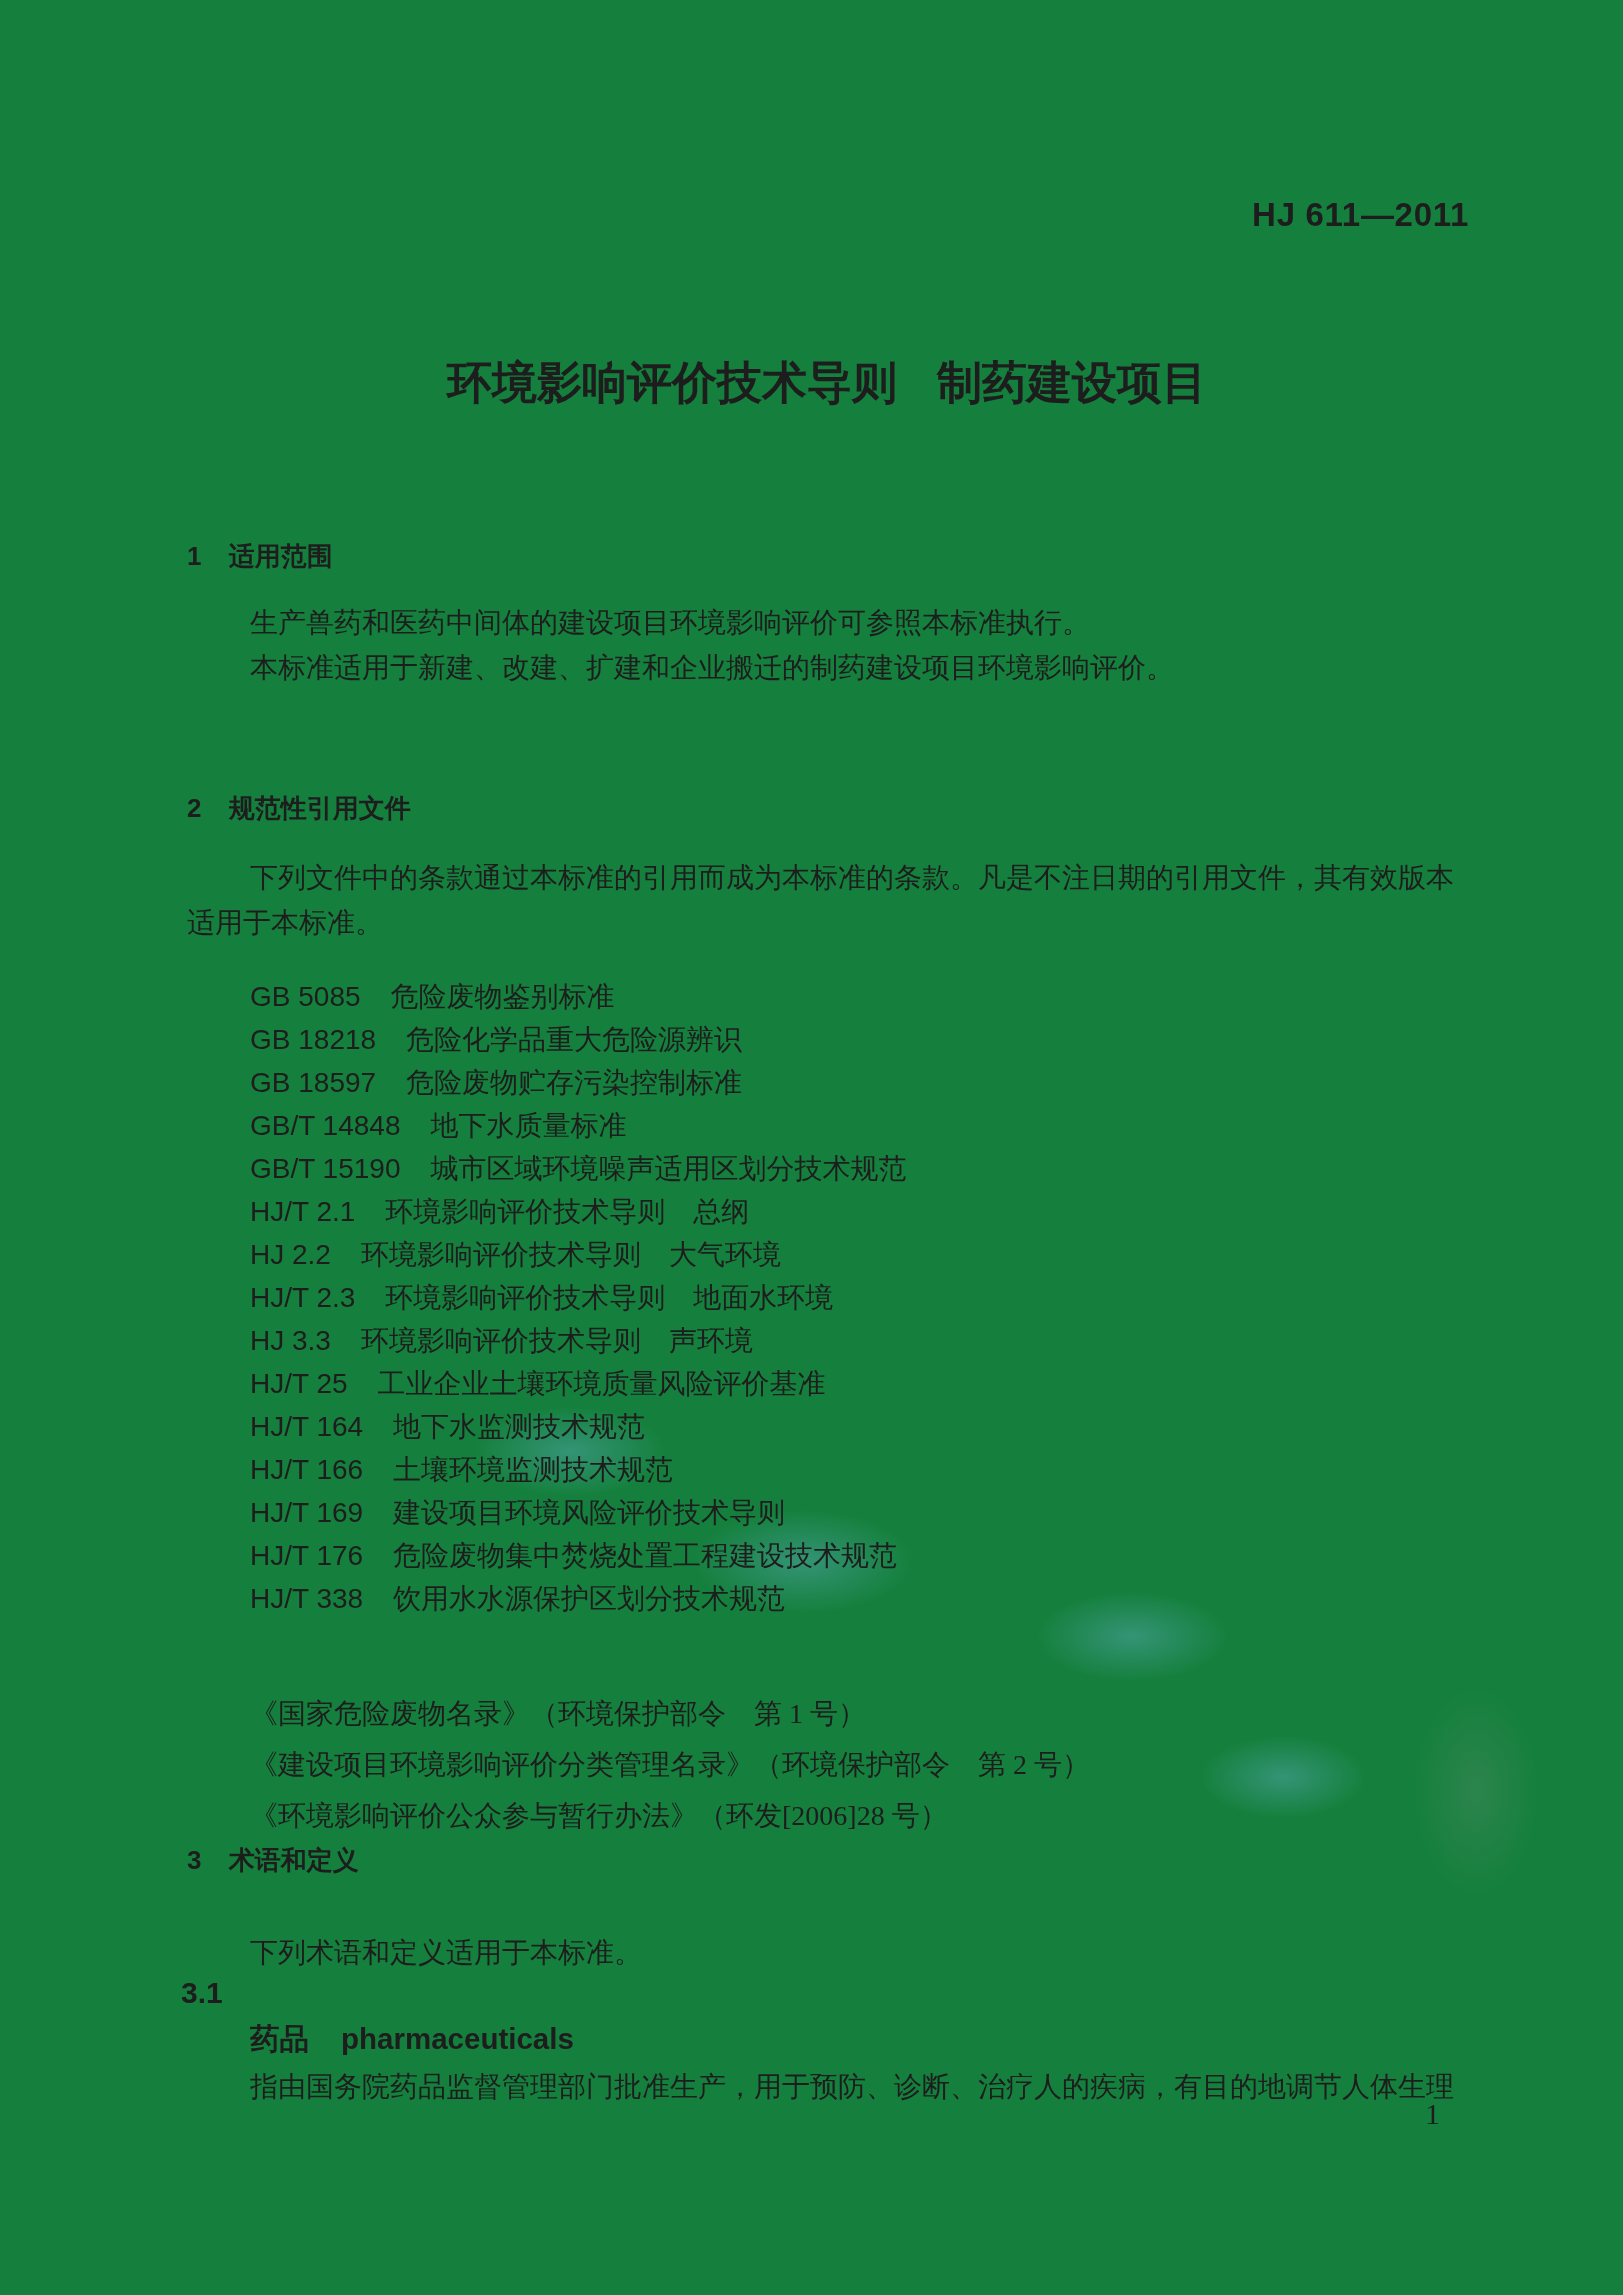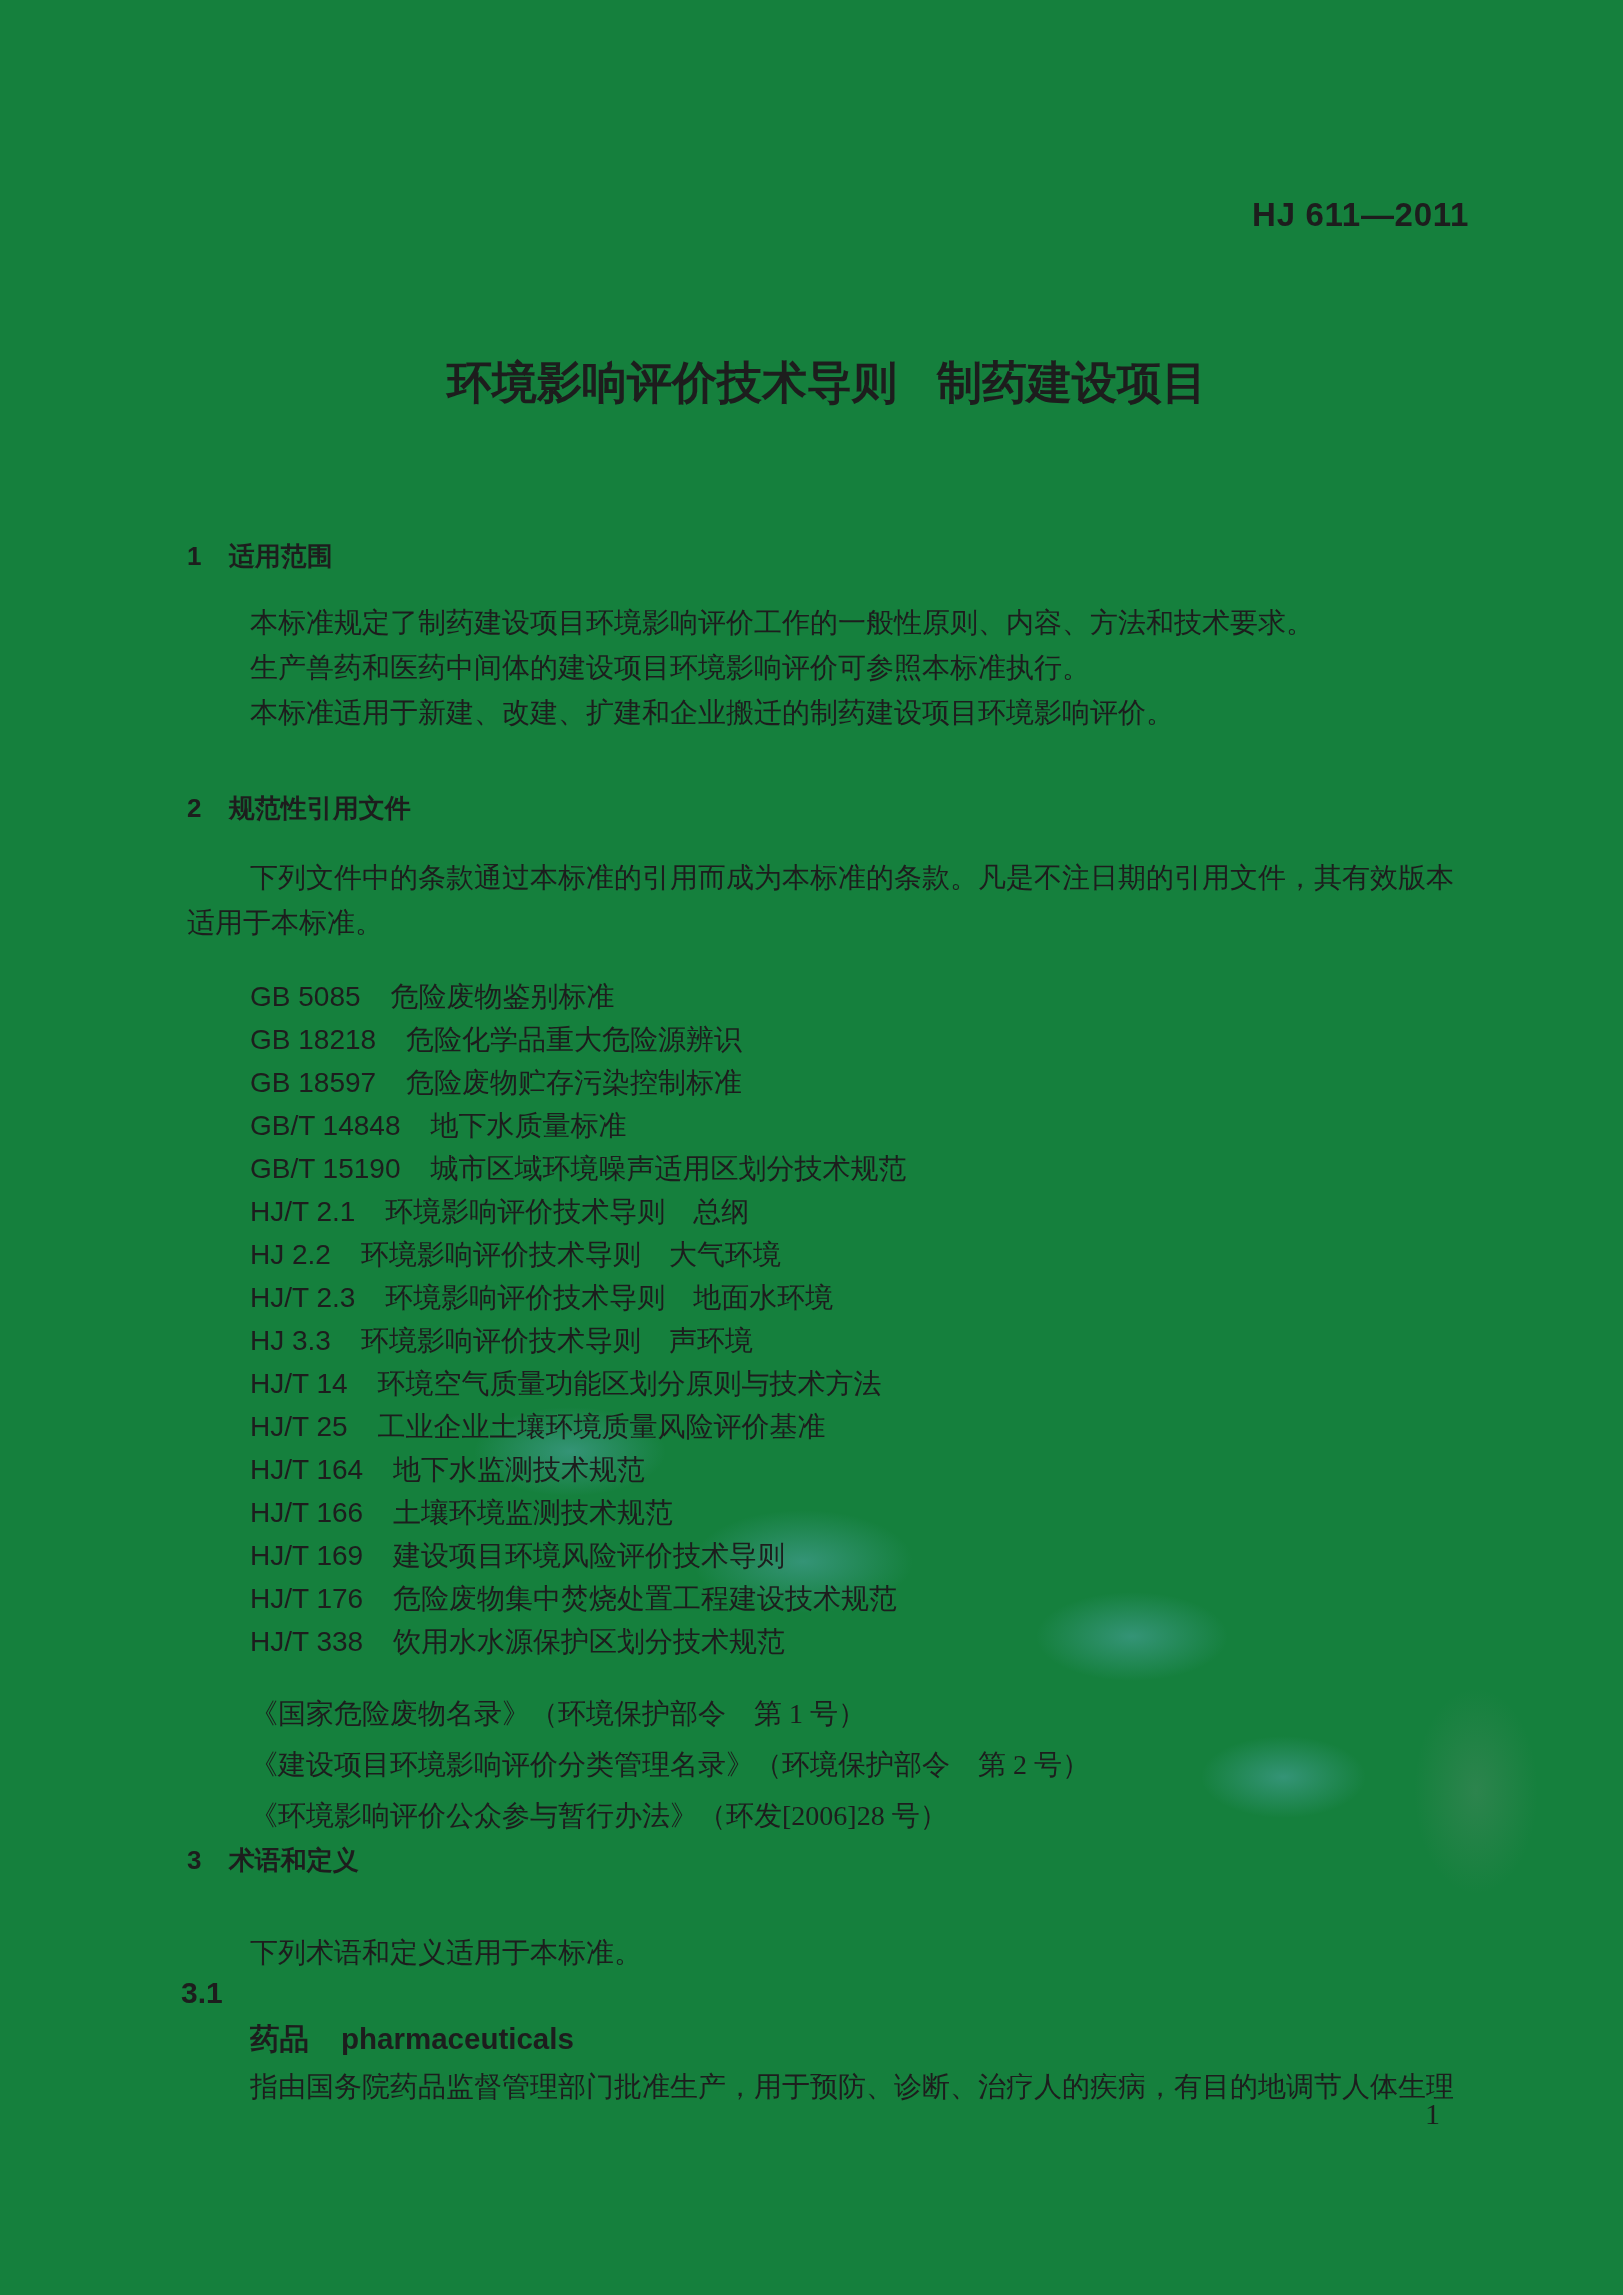--- a/index.html
+++ b/index.html
@@ -119,21 +119,20 @@
 
   <div class="abs doc-number">HJ 611—2011</div>
 
   <h1 class="abs title"><span>环境影响评价技术导则</span><span class="title-gap"></span><span>制药建设项目</span></h1>
 
   <div class="abs sec-heading" style="top:539px;">
     <span class="h-num">1</span><span>适用范围</span>
   </div>
 
   <div class="abs body-block" style="top:600px;">
-    <div class="line indent">本标准规定了制药建设项目环境影响评价工作的一般性原则、内容、方法和技术要求。</div>
     <div class="line indent">生产兽药和医药中间体的建设项目环境影响评价可参照本标准执行。</div>
     <div class="line indent">本标准适用于新建、改建、扩建和企业搬迁的制药建设项目环境影响评价。</div>
   </div>
 
   <div class="abs sec-heading" style="top:791px;">
     <span class="h-num">2</span><span>规范性引用文件</span>
   </div>
 
   <div class="abs body-block" style="top:855px;">
     <div class="line indent">下列文件中的条款通过本标准的引用而成为本标准的条款。凡是不注日期的引用文件，其有效版本</div>
@@ -143,21 +142,20 @@
   <div class="abs body-block refs" style="top:947px;margin-top:28px;">
     <div class="ref-row"><span class="ref-code">GB 5085</span><span>危险废物鉴别标准</span></div>
     <div class="ref-row"><span class="ref-code">GB 18218</span><span>危险化学品重大危险源辨识</span></div>
     <div class="ref-row"><span class="ref-code">GB 18597</span><span>危险废物贮存污染控制标准</span></div>
     <div class="ref-row"><span class="ref-code">GB/T 14848</span><span>地下水质量标准</span></div>
     <div class="ref-row"><span class="ref-code">GB/T 15190</span><span>城市区域环境噪声适用区划分技术规范</span></div>
     <div class="ref-row"><span class="ref-code">HJ/T 2.1</span><span>环境影响评价技术导则　总纲</span></div>
     <div class="ref-row"><span class="ref-code">HJ 2.2</span><span>环境影响评价技术导则　大气环境</span></div>
     <div class="ref-row"><span class="ref-code">HJ/T 2.3</span><span>环境影响评价技术导则　地面水环境</span></div>
     <div class="ref-row"><span class="ref-code">HJ 3.3</span><span>环境影响评价技术导则　声环境</span></div>
-    <div class="ref-row"><span class="ref-code">HJ/T 14</span><span>环境空气质量功能区划分原则与技术方法</span></div>
     <div class="ref-row"><span class="ref-code">HJ/T 25</span><span>工业企业土壤环境质量风险评价基准</span></div>
     <div class="ref-row"><span class="ref-code">HJ/T 164</span><span>地下水监测技术规范</span></div>
     <div class="ref-row"><span class="ref-code">HJ/T 166</span><span>土壤环境监测技术规范</span></div>
     <div class="ref-row"><span class="ref-code">HJ/T 169</span><span>建设项目环境风险评价技术导则</span></div>
     <div class="ref-row"><span class="ref-code">HJ/T 176</span><span>危险废物集中焚烧处置工程建设技术规范</span></div>
     <div class="ref-row"><span class="ref-code">HJ/T 338</span><span>饮用水水源保护区划分技术规范</span></div>
   </div>
 
   <div class="abs body-block docs" style="top:1688px;">
     <div class="doc-row">《国家危险废物名录》（环境保护部令　第 1 号）</div>

